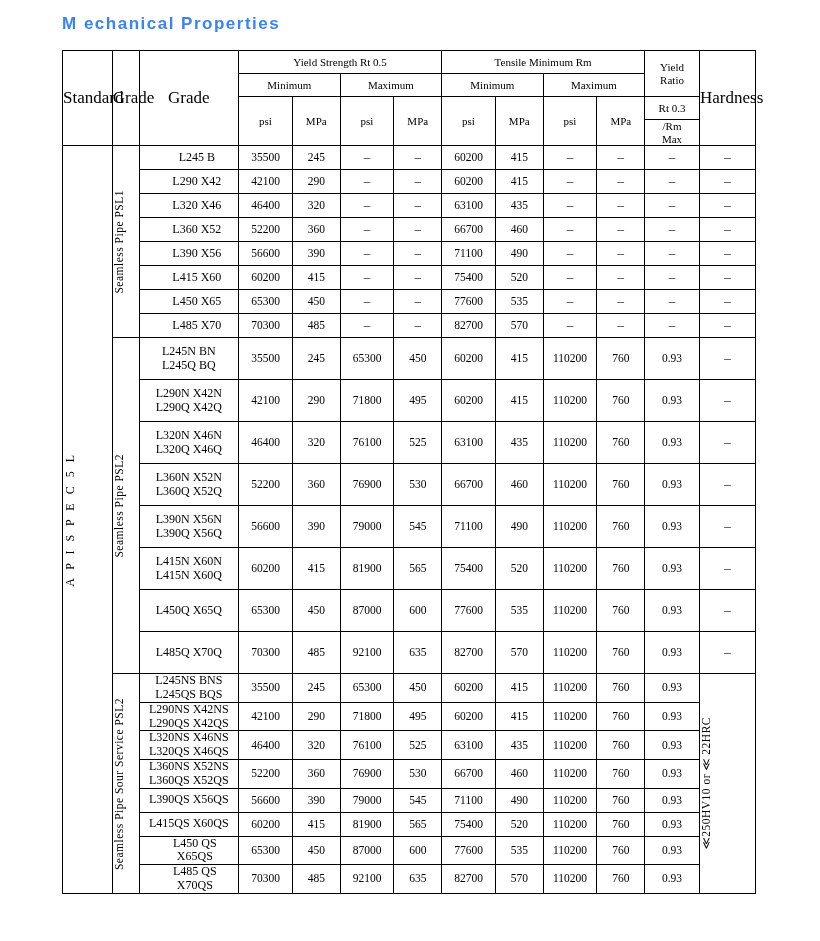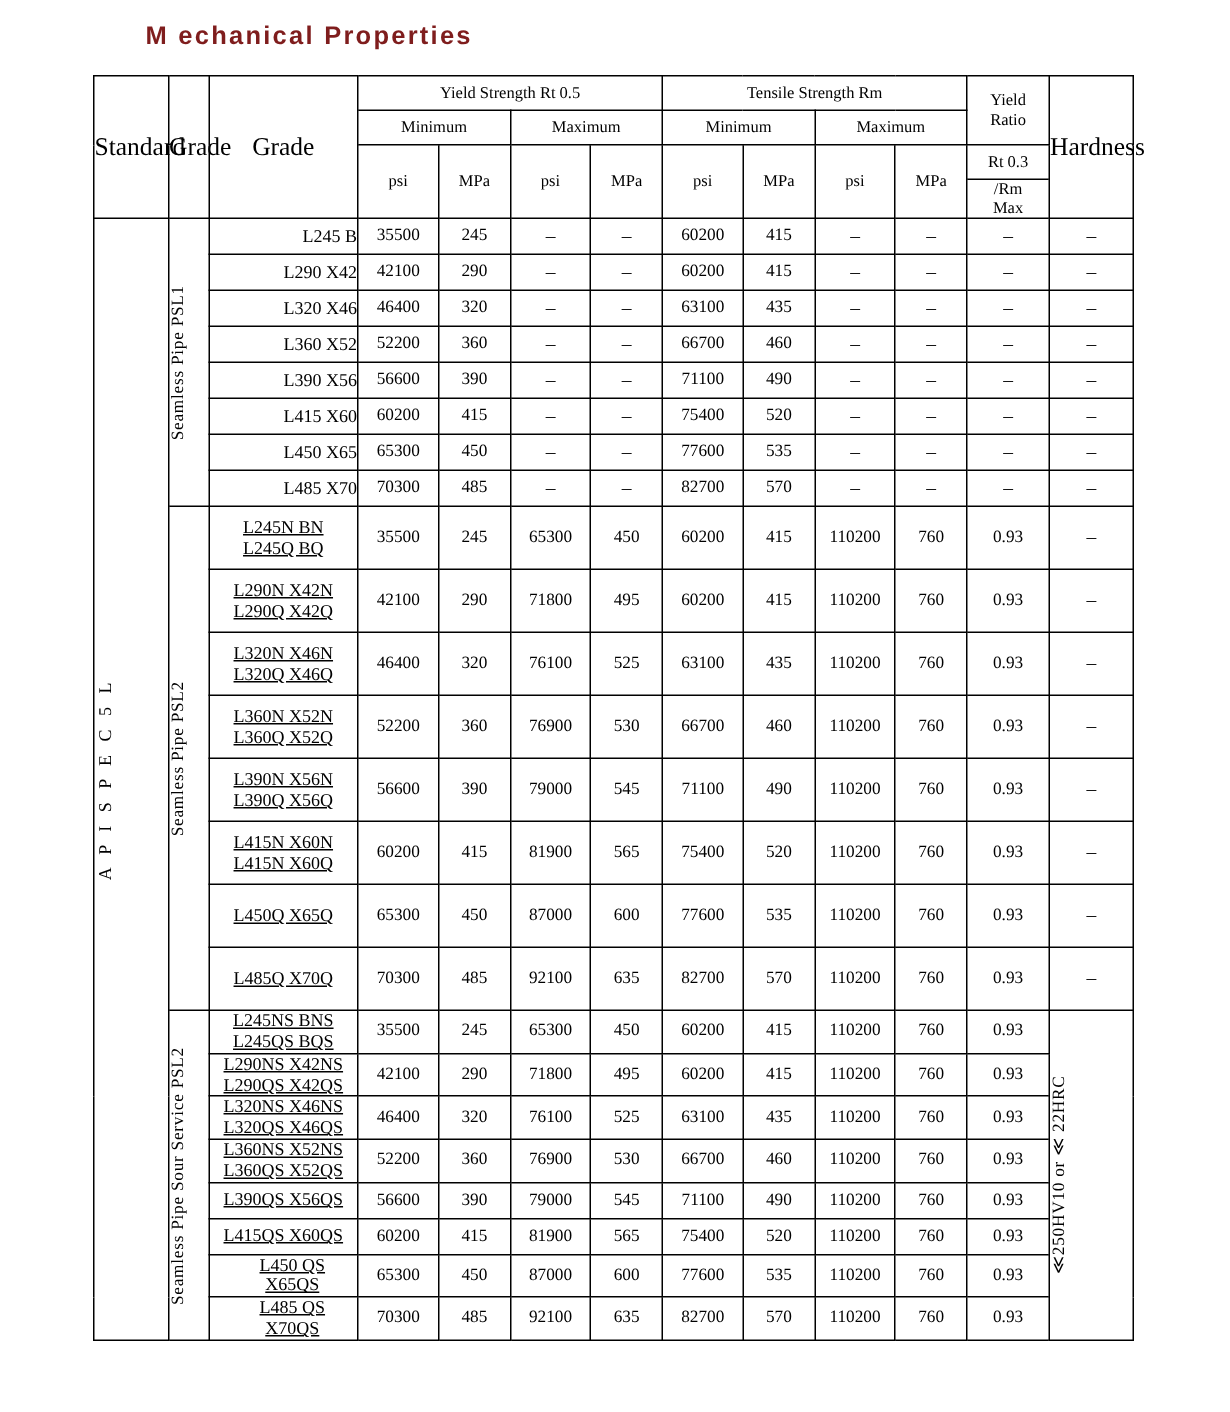--- a/index.html
+++ b/index.html
@@ -17,26 +17,25 @@
   #page {
     width: 820px;
     height: 941px;
     position: relative;
     overflow: hidden;
   }
   #page-title {
     font-family: "Liberation Sans", sans-serif;
     font-size: 17px;
     font-weight: bold;
-    color: #7f1d1d;
+    color: #3b82f6;
     letter-spacing: 1.5px;
     position: absolute;
     left: 62px;
     top: 14px;
-    margin-left: 35px;
   }
   table.mech {
     position: absolute;
     left: 62px;
     top: 50px;
     border-collapse: collapse;
     table-layout: fixed;
     width: 694px;
     font-size: 11.5px;
   }
@@ -73,29 +72,28 @@
   }
   .api-cell {
     width: 26px;
   }
   .grade-cell {
     text-align: left;
     padding-left: 8px;
     font-size: 12px;
   }
   .grade-cell.c {
-    text-align: right;
+    text-align: center;
     padding-left: 16px;
   }
   .grade-two {
     text-align: left;
     padding-left: 8px;
     font-size: 12px;
     line-height: 1.45;
-    text-decoration: underline;
   }
   .grade-two.c {
     text-align: center;
     padding-left: 12px;
   }
   .num {
     font-size: 11.5px;
   }
   .dash {
     font-size: 13px;
@@ -133,21 +131,21 @@
       <col style="width:46px">
       <col style="width:53px">
       <col style="width:54px">
     </colgroup>
     <thead>
       <tr>
         <td rowspan="4" class="hdr-tall">Standard</td>
         <td rowspan="4" class="hdr-tall">Grade</td>
         <td rowspan="4" class="hdr-tall">Grade</td>
         <td colspan="4" class="hdr">Yield Strength Rt 0.5</td>
-        <td colspan="4" class="hdr">Tensile Strength Rm</td>
+        <td colspan="4" class="hdr">Tensile Minimum Rm</td>
         <td rowspan="2" class="hdr">
           <div>Yield</div>
           <div>Ratio</div>
         </td>
         <td rowspan="4" class="hdr-tall">Hardness</td>
       </tr>
       <tr>
         <td colspan="2" class="hdr">Minimum</td>
         <td colspan="2" class="hdr">Maximum</td>
         <td colspan="2" class="hdr">Minimum</td>

